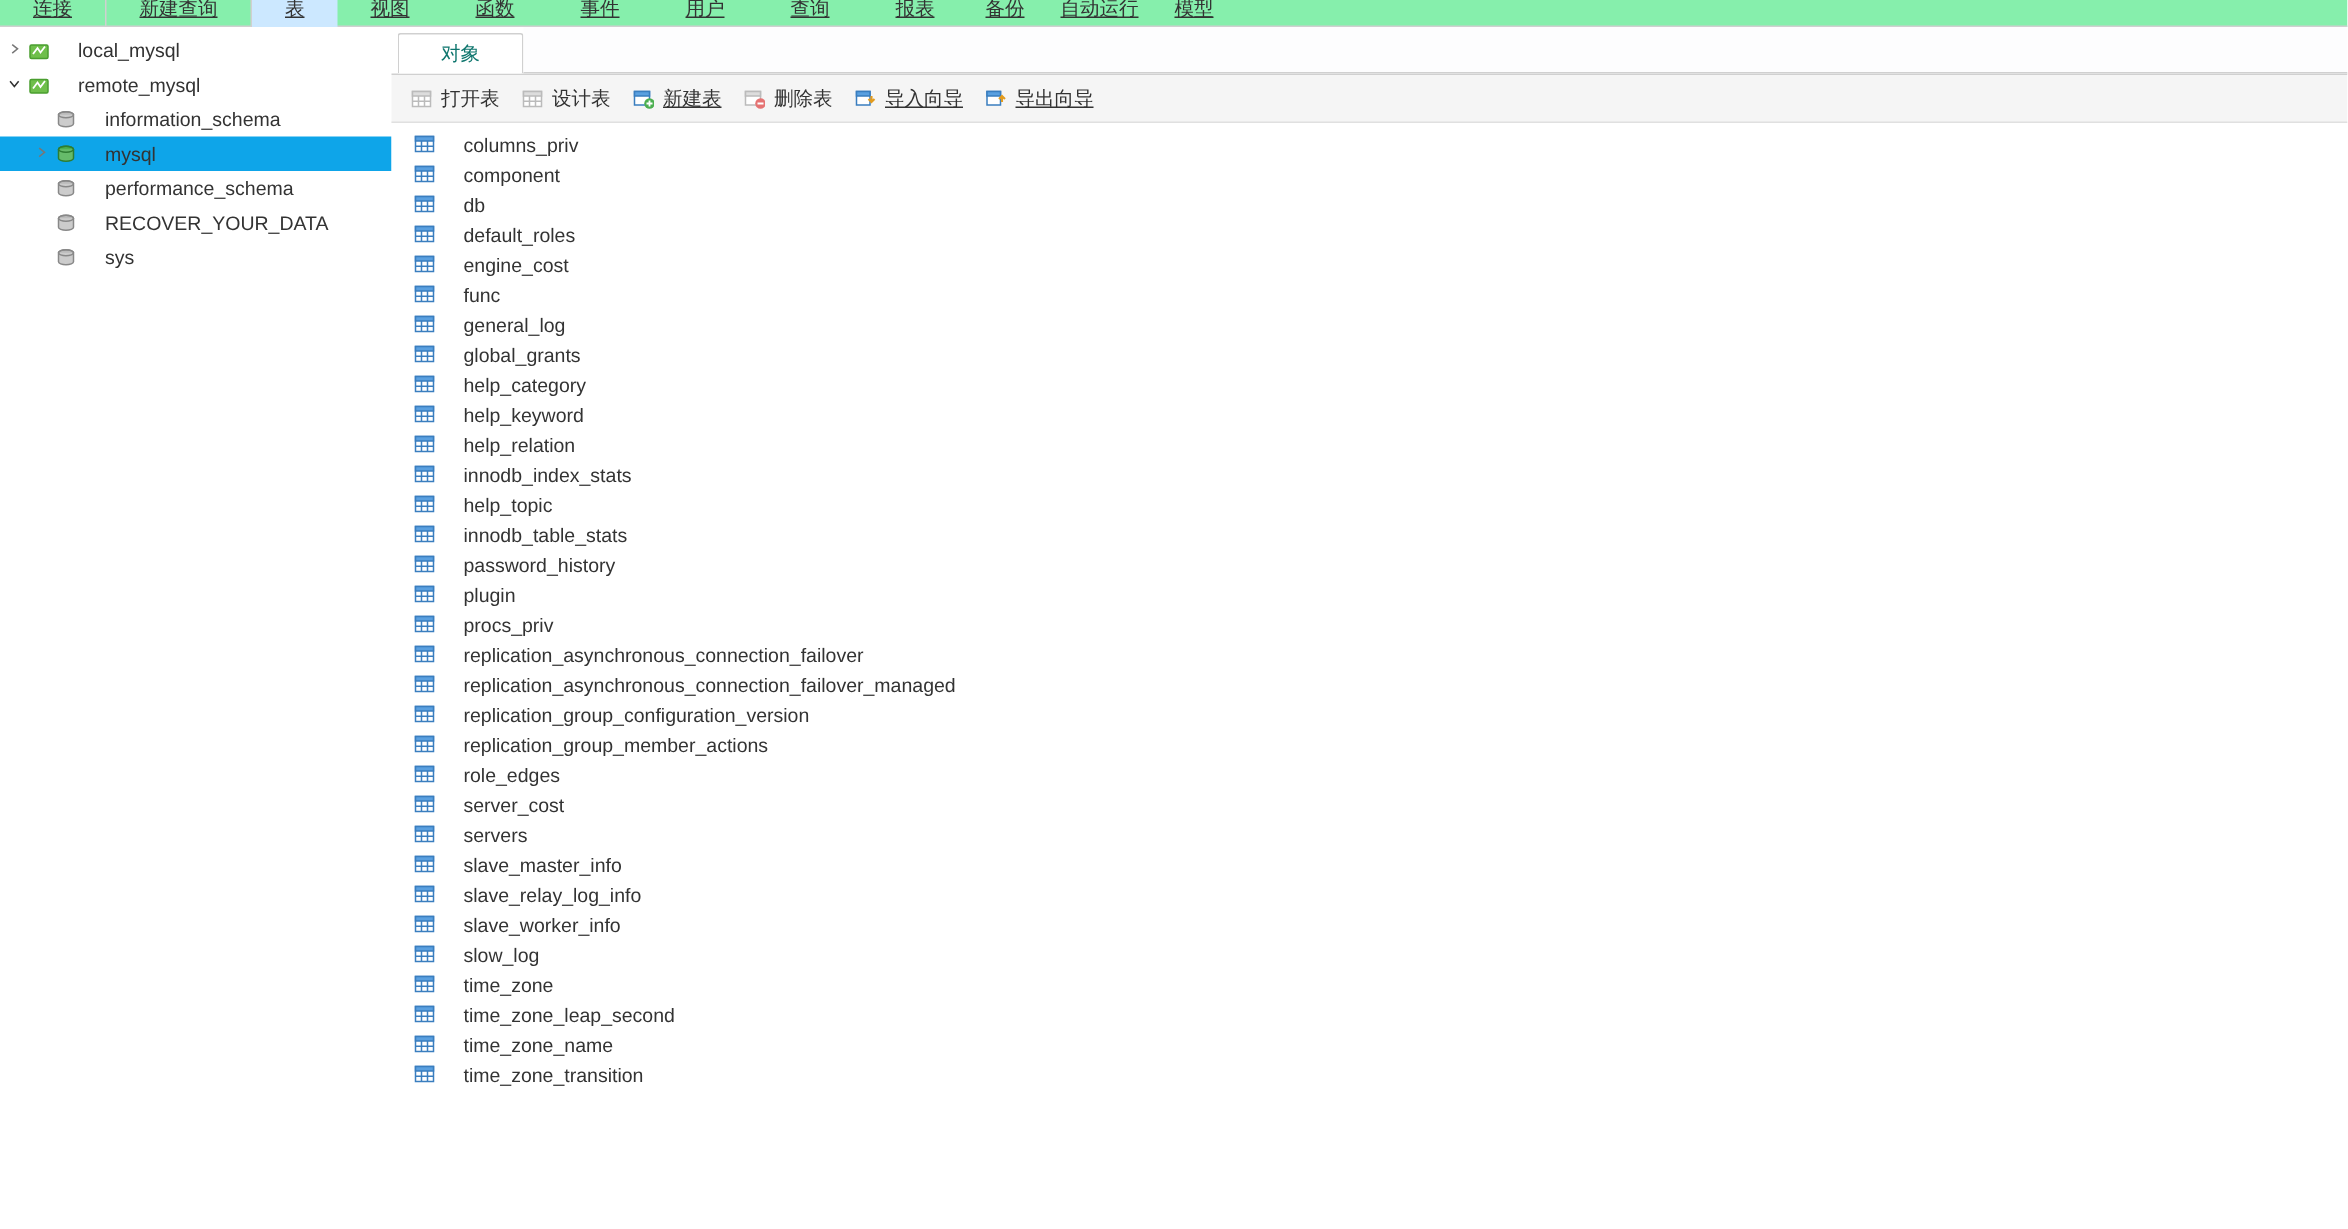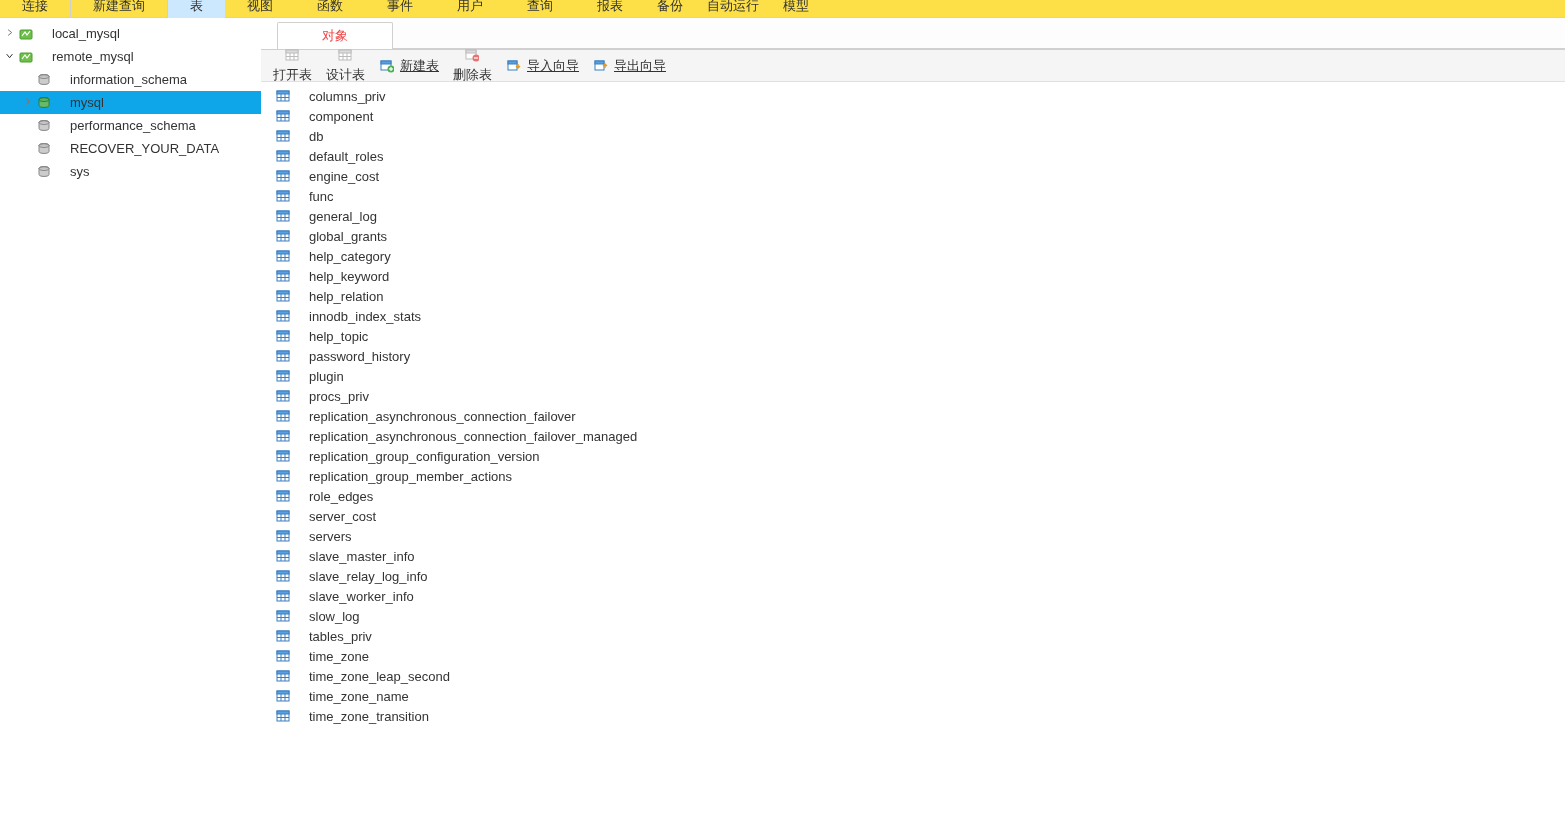--- a/index.html
+++ b/index.html
@@ -1,45 +1,45 @@
 <!DOCTYPE html>
 <html><head>
 <meta charset="utf-8">
 <style>
 * { margin: 0; padding: 0; box-sizing: border-box; font-family: "Microsoft YaHei", "PingFang SC", Arial, sans-serif; font-size: 13px; color: #333; }
 body { overflow: hidden; }
 
 
-.top-menu { display: flex; height: 18px; background: #fde047; border-bottom: 1px solid #d0d0d0; align-items: flex-start; user-select: none; }
+.top-menu { display: flex; height: 18px; background: #86efac; border-bottom: 1px solid #d0d0d0; align-items: flex-start; user-select: none; text-decoration: underline; }
 .top-menu-item { padding: 0 22px; cursor: pointer; height: 18px; display: flex; align-items: flex-start; line-height: 12px; }
 .top-menu-item.active { background: #cce8ff; }
 .top-menu-sep { width: 1px; height: 18px; background: #d0d0d0; }
 .top-menu-item.compact { padding: 0 12px; }
 
 .body-wrap { display: flex; height: calc(819px - 18px); }
 
 
 .left-tree { width: 261px; flex-shrink: 0; background: #fff; overflow: auto; padding-top: 4px; }
 .tree-row { display: flex; align-items: center; height: 23px; cursor: pointer; white-space: nowrap; }
 .tree-row.selected { background: #0ea5e9; }
 .indent { display:inline-block; }
 .chev { width: 14px; display: inline-flex; justify-content: center; align-items: center; color: #777; }
 .chev svg { width: 10px; height: 10px; }
 .spacer-chev { width: 14px; display:inline-block; }
 
 
 .right-panel { flex: 1; display: flex; flex-direction: column; }
 .tab-row { display: flex; height: 32px; border-bottom: 1px solid #d0d0d0; }
-.tab { padding: 0 44px; border: 1px solid #d0d0d0; border-bottom: none; background: #fff; display: flex; align-items: center; color: #ef4444; cursor: pointer; margin-left: 16px; margin-top: 4px; border-radius: 2px 2px 0 0; position: relative; z-index: 2; }
+.tab { padding: 0 28px; border: 1px solid #d0d0d0; border-bottom: none; background: #fff; display: flex; align-items: center; color: #0f766e; cursor: pointer; margin-left: 4px; margin-top: 4px; border-radius: 2px 2px 0 0; position: relative; z-index: 2; }
 .tab.active { background: #fff; }
 .tab-right-space { flex: 1; background: #fdfdfe; border-bottom: 1px solid #d0d0d0; }
 
 .toolbar { display: flex; align-items: center; height: 32px; background: #f5f5f5; border-bottom: 1px solid #e0e0e0; padding-left: 6px; gap: 2px; }
 .tb-item { display: flex; align-items: center; gap: 3px; padding: 2px 6px; cursor: pointer; color: #666; }
-.tb-item.disabled { color: #aaa; flex-direction: column; }
+.tb-item.disabled { color: #aaa; }
 .tb-item.enabled { color: #333; text-decoration: underline; }
 
 .table-list { flex: 1; overflow: auto; padding: 4px 0; }
 .table-row { display: flex; align-items: center; height: 20px; padding-left: 14px; cursor: pointer; }
 
 
 .ico { width: 16px; height: 16px; display: inline-flex; align-items: center; justify-content: center; flex-shrink: 0; margin-right: 2px; }
 .ico svg { width: 14px; height: 14px; }
 .row-label { margin-left: 16px; }
 
@@ -309,20 +309,28 @@
             </svg>
           </span>
           <span class="row-label">help_topic</span>
         </div>
         <div class="table-row">
           <span class="ico">
             <svg viewBox="0 0 14 14">
               <use href="#i-table"></use>
             </svg>
           </span>
+          <span class="row-label">innodb_table_stats</span>
+        </div>
+        <div class="table-row">
+          <span class="ico">
+            <svg viewBox="0 0 14 14">
+              <use href="#i-table"></use>
+            </svg>
+          </span>
           <span class="row-label">password_history</span>
         </div>
         <div class="table-row">
           <span class="ico">
             <svg viewBox="0 0 14 14">
               <use href="#i-table"></use>
             </svg>
           </span>
           <span class="row-label">plugin</span>
         </div>
@@ -414,28 +422,20 @@
           </span>
           <span class="row-label">slave_worker_info</span>
         </div>
         <div class="table-row">
           <span class="ico">
             <svg viewBox="0 0 14 14">
               <use href="#i-table"></use>
             </svg>
           </span>
           <span class="row-label">slow_log</span>
-        </div>
-        <div class="table-row">
-          <span class="ico">
-            <svg viewBox="0 0 14 14">
-              <use href="#i-table"></use>
-            </svg>
-          </span>
-          <span class="row-label">tables_priv</span>
         </div>
         <div class="table-row">
           <span class="ico">
             <svg viewBox="0 0 14 14">
               <use href="#i-table"></use>
             </svg>
           </span>
           <span class="row-label">time_zone</span>
         </div>
         <div class="table-row">

